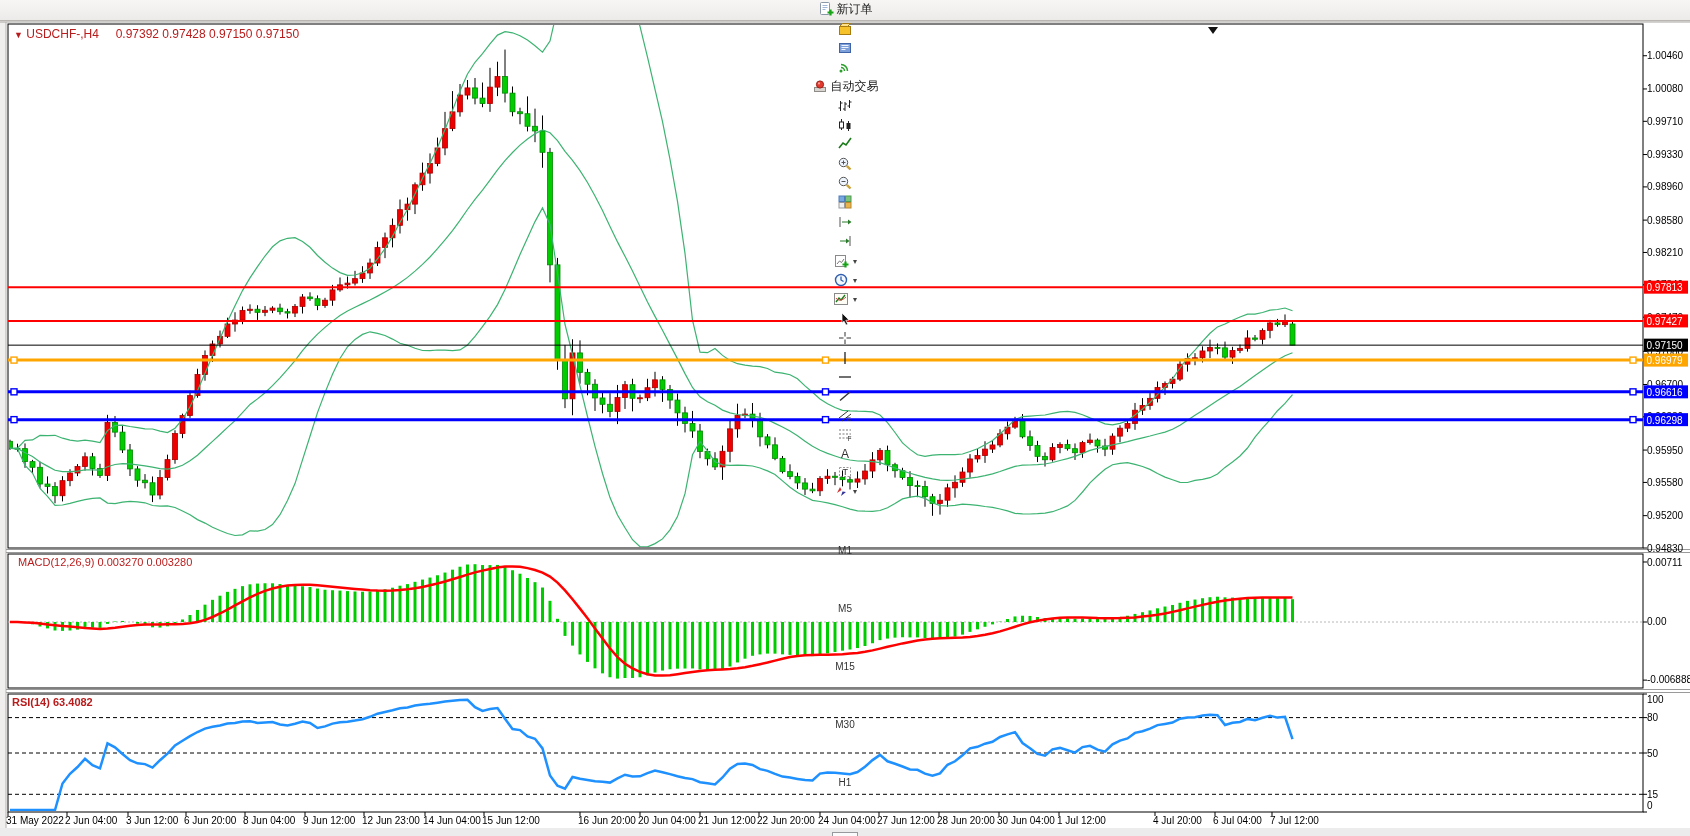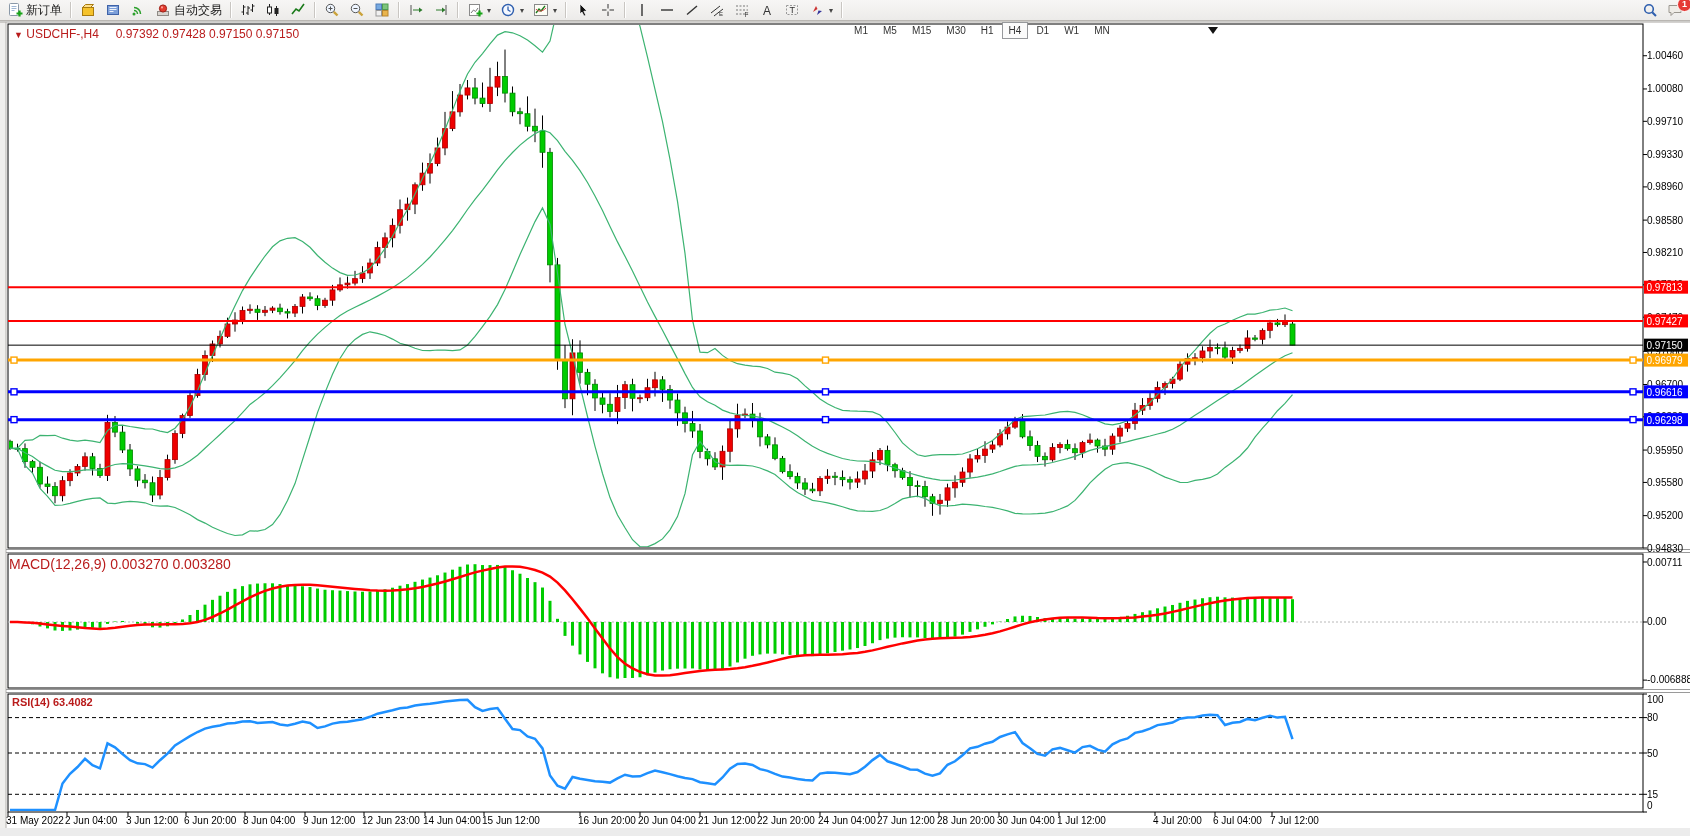--- a/index.html
+++ b/index.html
@@ -5,21 +5,21 @@
   html,body{margin:0;padding:0;}
   body{
     width:1690px;height:836px;position:relative;overflow:hidden;
     background:#f0efed;font-family:"Liberation Sans",sans-serif;
   }
   .toolbar{
     position:absolute;top:0;left:0;width:1690px;height:21px;z-index:5;
     background:linear-gradient(#f7f6f5,#ecebe9);
     border-bottom:1px solid #b9b6b2;
     display:flex;align-items:center;gap:1px;padding:0 3px;box-sizing:border-box;
-    font-size:12px;color:#1a1a1a;
+    font-size:12px;color:#1a1a1a;flex-direction:column;
   }
   .tbtn{display:flex;align-items:center;gap:3px;padding:1px 3px;height:18px;box-sizing:border-box;
         border:1px solid transparent;border-radius:2px;white-space:nowrap;cursor:default;}
   .tbtn svg{display:block;}
   .sep{width:0;height:16px;border-left:1px solid #c9c6c2;border-right:1px solid #ffffff;margin:0 3px;}
   .caret{font-size:8px;color:#444;margin-left:1px;}
   .tf{padding:2px 6px;font-size:10px;color:#333;border:1px solid transparent;margin-top:40px;}
   .tf.active{border:1px solid #97999c;background:#fbfbfb;border-radius:0;}
   .spacer{flex:1;}
   .noti-wrap{position:relative;}
@@ -909,21 +909,21 @@
     <text x="1270" y="824" font-size="10" fill="#000">7 Jul 12:00</text>
   </svg>
 
 <div class="ovl" id="chart-title" style="left:14px;top:27px;font-size:12px;">
   <span style="font-size:9px;">▼</span>
   <span>USDCHF-,H4</span>
   <span class="gap"></span>
   <span>0.97392 0.97428 0.97150 0.97150</span>
 </div>
 
-<div class="ovl" style="left:9px;top:556px;font-size:14px;">
+<div class="ovl" style="left:18px;top:556px;font-size:11px;">
   <span>MACD(12,26,9)</span>
   <span>0.003270 0.003280</span>
 </div>
 
 <div class="ovl" style="left:12px;top:696px;font-size:11px;font-weight:bold;">
   <span>RSI(14)</span>
   <span>63.4082</span>
 </div>
 
 </body></html>

